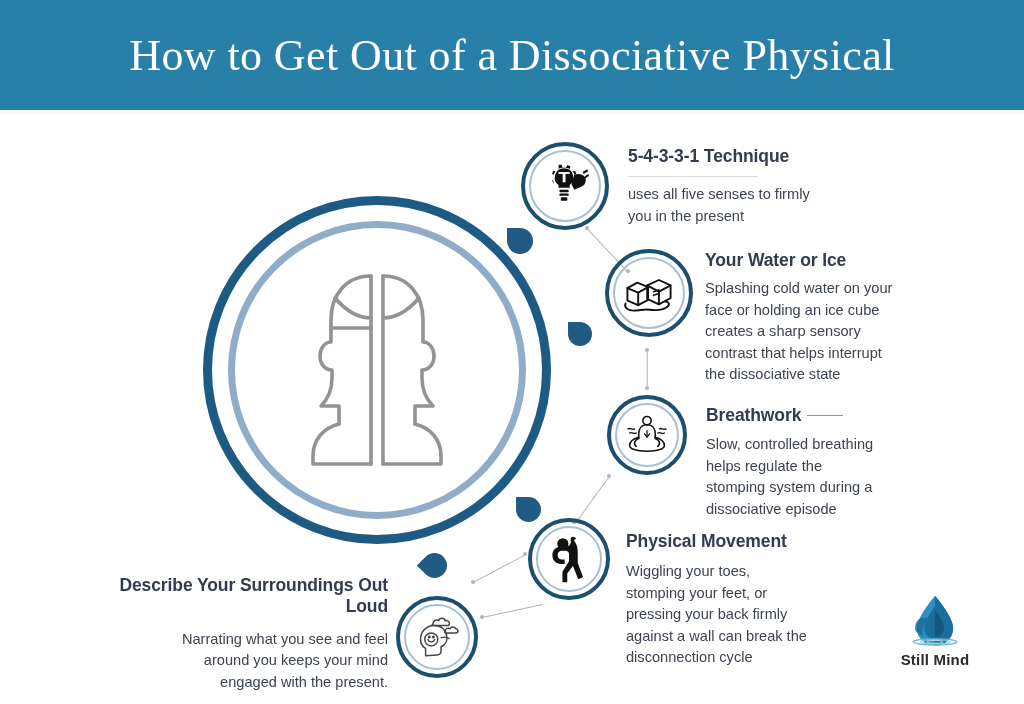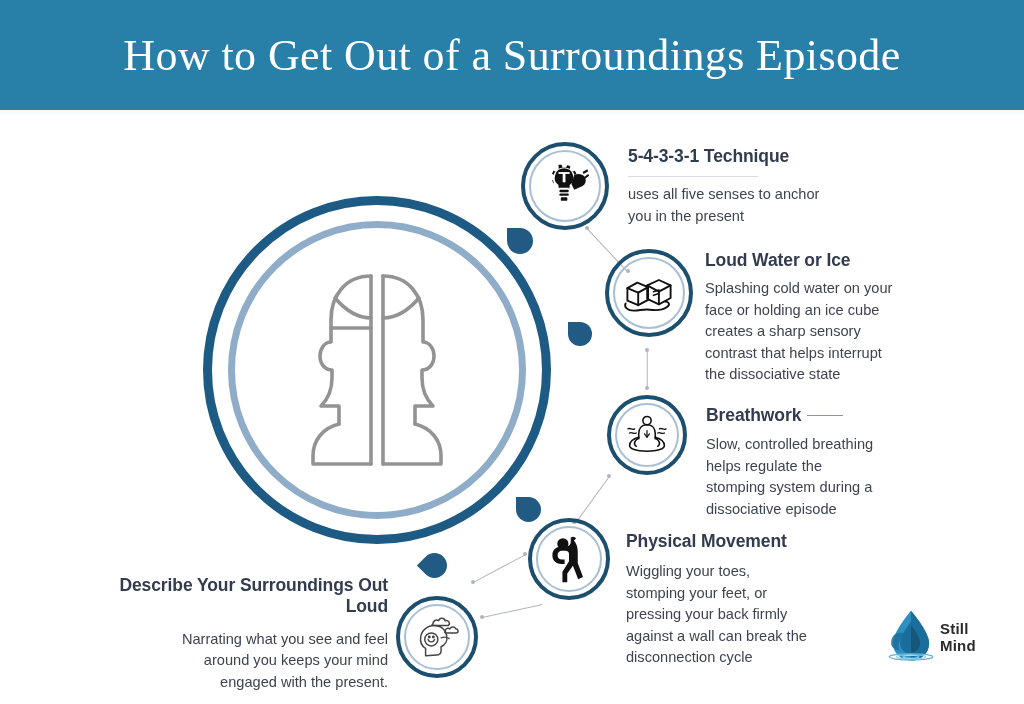--- a/index.html
+++ b/index.html
@@ -203,40 +203,40 @@
   #blk-desc  { left: 118px; top: 575px; width: 270px; text-align: right; }
   #blk-desc .heading { white-space: normal; line-height: 1.22; text-align: right; }
   #blk-desc .body { margin-top: 11px; }
 
   
   .logo {
     position: absolute;
     left: 882px; top: 592px;
     width: 106px; height: 88px;
     display: flex;
-    flex-direction: row;
+    flex-direction: column;
     align-items: center;
   }
   .logo .mark { width: 58px; height: 58px; }
   .logo .wordmark {
     color: #2b2b2b;
     font-size: 15px;
     font-weight: 600;
     letter-spacing: 0.2px;
     margin-top: 1px;
   }
 </style>
 </head>
 <body>
 
 <div id="poster">
 
   <div class="header-band"></div>
   <div class="header-underline"></div>
-  <div class="header-title">How to Get Out of a Surroundings Episode</div>
+  <div class="header-title">How to Get Out of a Dissociative Physical</div>
 
   <div class="hero-ring-outer"></div>
   <div class="hero-ring-inner"></div>
   <div class="hero-figure">
     <svg viewBox="0 0 144 204" width="144" height="204" fill="none" stroke="#939393" stroke-width="3.6" stroke-linecap="round" stroke-linejoin="round">
 
       <path d="M66 8 C40 8 26 28 26 52 L26 74 C20 74 15 80 15 88 C15 96 20 102 27 102
                L27 110 C27 124 22 132 16 138 L34 138 L34 156"></path>
 
       <path d="M26 60 L66 60"></path>
@@ -386,26 +386,26 @@
         <path d="M38 20 C38 17 41 15 44 17 C45 14 50 14 51 17 C54 17 55 21 52 22
                  L40 22 C37 22 37 21 38 20 Z"></path>
         <path d="M33 28 C36 27 40 27 43 29" stroke-width="1.5"></path>
       </svg>
     </div>
   </div>
 
   <div class="block" id="blk-54321">
     <p class="heading">5-4-3-3-1 Technique</p>
     <div class="underrule"></div>
-    <p class="body">uses all five senses to anchor
+    <p class="body">uses all five senses to firmly
 you in the present</p>
   </div>
 
   <div class="block" id="blk-cold">
-    <p class="heading">Loud Water or Ice</p>
+    <p class="heading">Your Water or Ice</p>
     <p class="body">Splashing cold water on your
 face or holding an ice cube
 creates a sharp sensory
 contrast that helps interrupt
 the dissociative state</p>
   </div>
 
   <div class="block" id="blk-breath">
     <p class="heading with-rule">
       <span>Breathwork</span>

